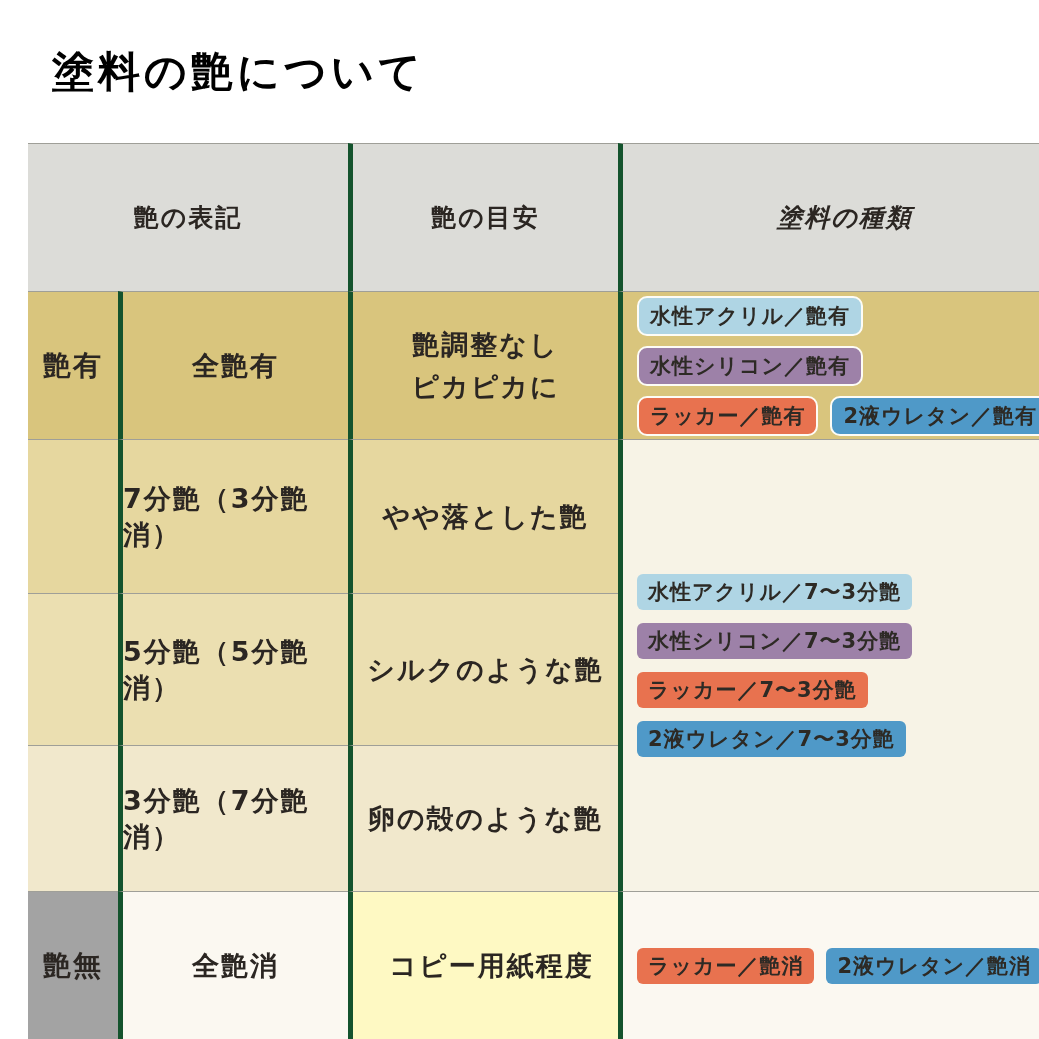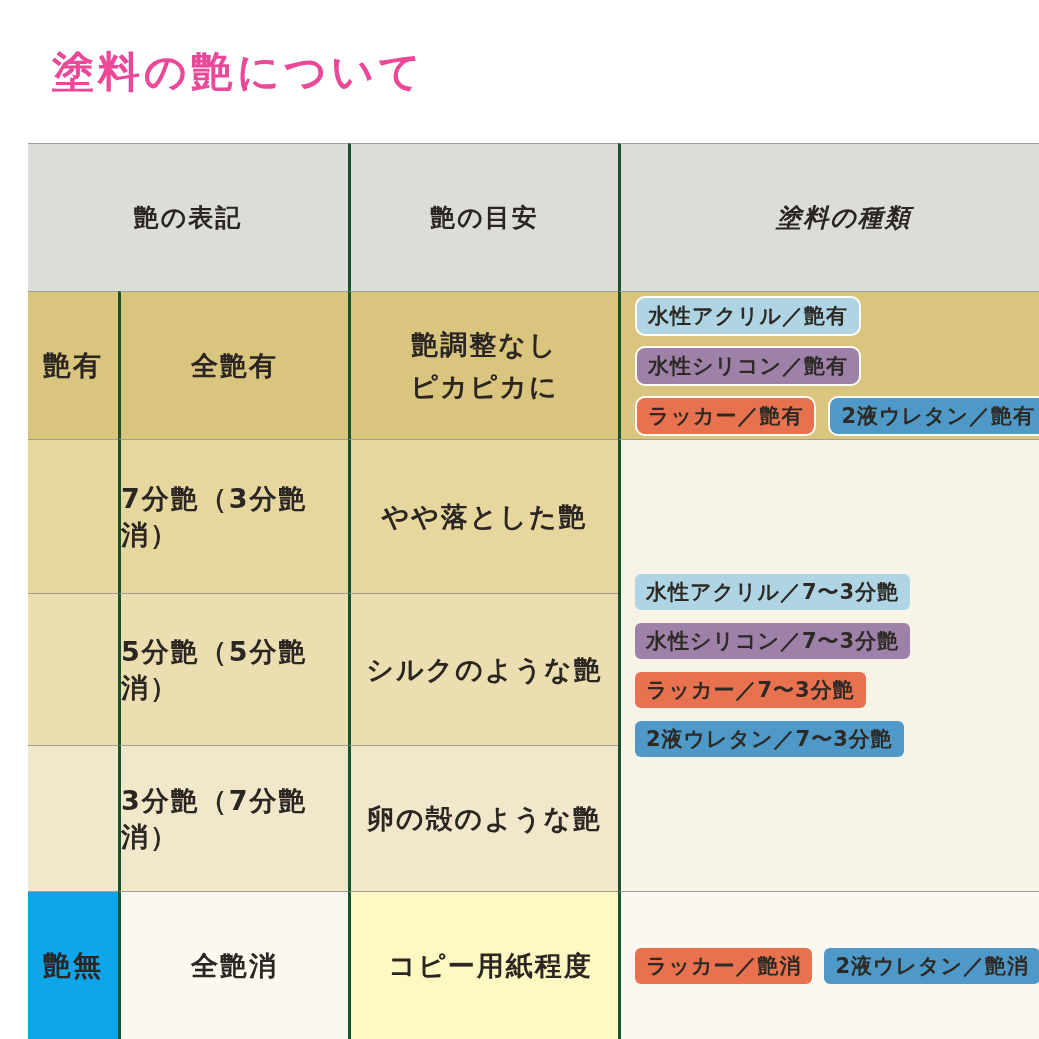--- a/index.html
+++ b/index.html
@@ -13,42 +13,42 @@
   }
   .page{position:relative;width:1039px;height:1039px;}
 
   .page-title{
     position:absolute;
     left:52px;top:44px;
     margin:0;
     font-size:42px;
     font-weight:800;
     letter-spacing:4px;
-    color:#ec4899;
+    color:#000000;
   }
 
   .gloss-table{
     position:absolute;
     left:0;top:143px;
     width:1039px;height:808px;
     display:grid;
     grid-template-columns:90px 230px 270px 449px;
     grid-template-rows:148px 148px 154px 152px 146px 148px;
     margin-left:28px;
   }
   .cell{
     display:flex;
     align-items:center;
     justify-content:center;
     border-top:1px solid #9f9f98;
     box-sizing:border-box;
     font-weight:700;
     letter-spacing:2px;
   }
-  .bl{border-left:3px solid #14532d;}
+  .bl{border-left:5px solid #14532d;}
 
   .hd{font-size:25px;}
   .lbl{font-size:28px;}
   .val{font-size:27px;}
 
   .guide-lines span{display:block;text-align:center;line-height:1.55;}
 
   
   #h-notation{grid-column:1/3;grid-row:1;}
   #h-guide{grid-column:3;grid-row:1;}
@@ -147,21 +147,21 @@
       </div>
 
     <div class="cell" id="r3-spacer" style="background: rgb(235, 223, 177);"></div>
     <div class="cell val bl" id="r3-notation" style="background: rgb(235, 223, 177);">5分艶（5分艶消）</div>
     <div class="cell val bl" id="r3-guide" style="background: rgb(235, 223, 177);">シルクのような艶</div>
 
     <div class="cell" id="r4-spacer" style="background: rgb(241, 232, 204);"></div>
     <div class="cell val bl" id="r4-notation" style="background: rgb(241, 232, 204);">3分艶（7分艶消）</div>
     <div class="cell val bl" id="r4-guide" style="background: rgb(241, 232, 204);">卵の殻のような艶</div>
 
-    <div class="cell lbl" id="r5-label" style="background: #0ea5e9;">艶無</div>
+    <div class="cell lbl" id="r5-label" style="background: #a3a3a3;">艶無</div>
     <div class="cell val bl" id="r5-notation" style="background: rgb(251, 248, 241);">全艶消</div>
     <div class="cell val bl" id="r5-guide" style="background: #fef9c3; padding-left: 12px;">コピー用紙程度</div>
     <div class="cell bl paints" id="r5-paints" style="background: rgb(251, 248, 241);">
         <span class="badge" style="background: rgb(232, 114, 79);">ラッカー／艶消</span>
         <span class="badge" style="background: rgb(79, 153, 200);">2液ウレタン／艶消</span>
       </div>
 
   </div>
 </div>
 

